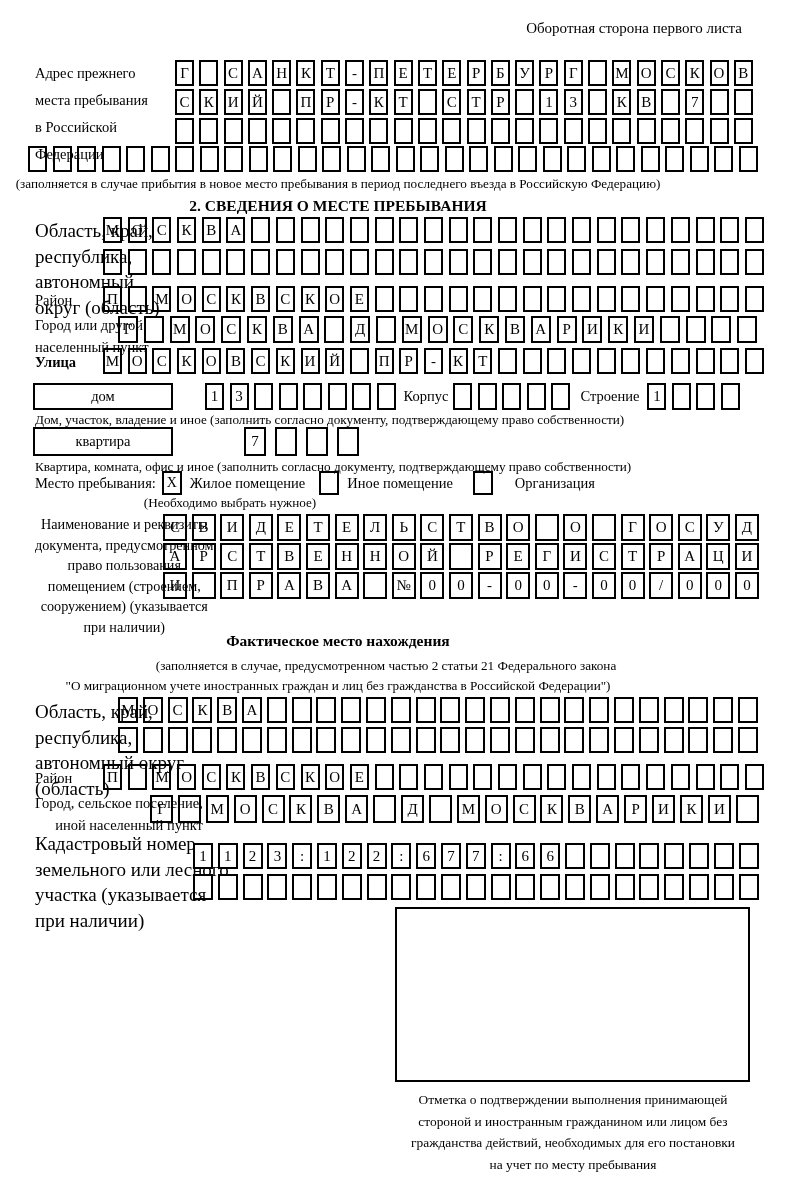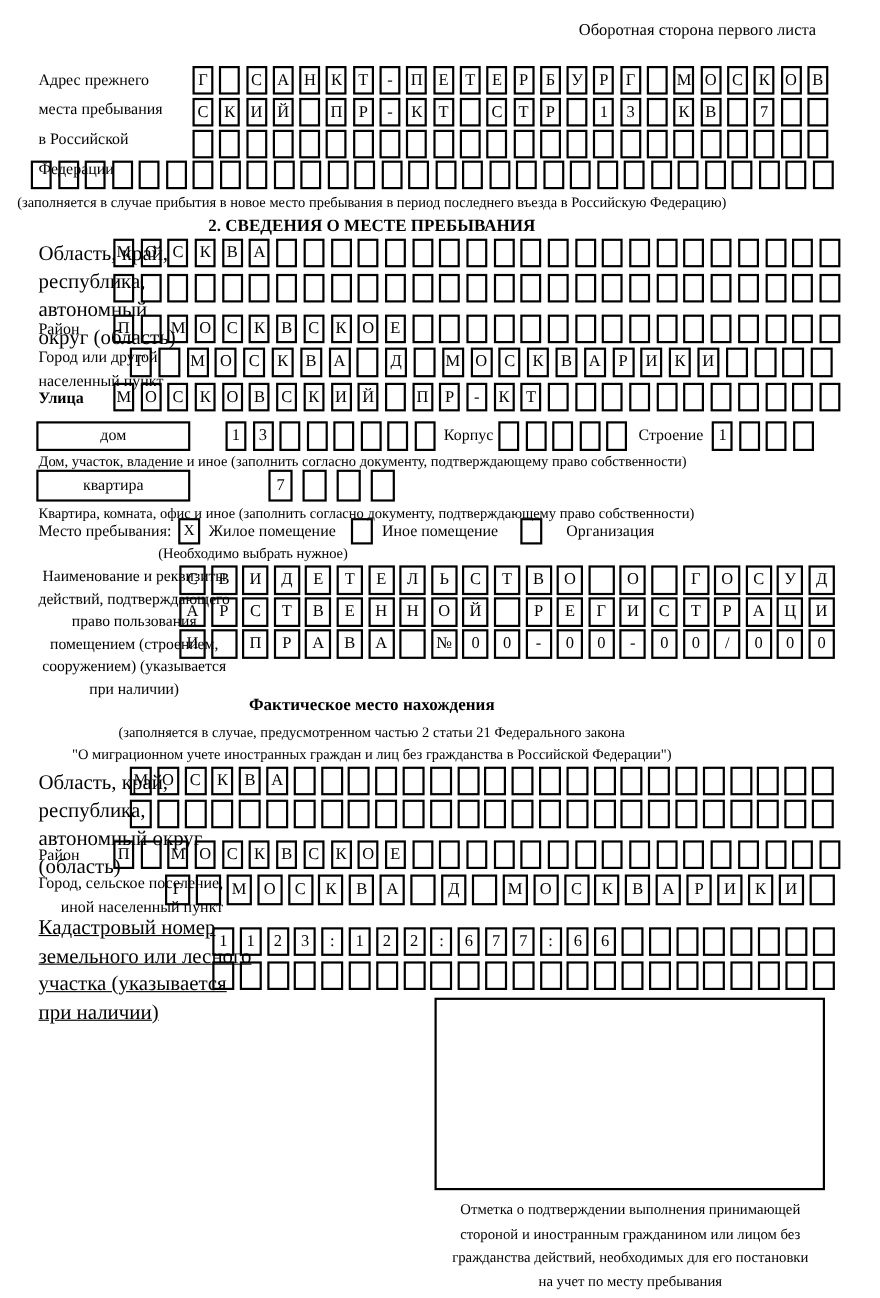--- a/index.html
+++ b/index.html
@@ -358,21 +358,21 @@
     <div style="margin-left:8px;">Жилое помещение</div>
     <div class="chk" style="margin-left:14px;"></div>
     <div style="margin-left:8px;">Иное помещение</div>
     <div class="chk" style="margin-left:20px;"></div>
     <div style="margin-left:22px;">Организация</div>
   </div>
   <div class="abs note" style="left:120px;top:495px;width:220px;text-align:center;">(Необходимо выбрать нужное)</div>
 
   <div class="abs lbl4" style="left:35px;top:514px;text-align:center;">
     <div>Наименование и реквизиты</div>
-    <div>действий, подтверждающего</div>
+    <div>документа, предусмотренном</div>
     <div>право пользования</div>
     <div>помещением (строением,</div>
     <div>сооружением) (указывается</div>
     <div>при наличии)</div>
   </div>
   <div class="boxrow" style="left:163px;top:514px;--cw:24px;--ch:27px;gap:4.6px;">
       <span class="cell">С</span>
       <span class="cell">В</span>
       <span class="cell">И</span>
       <span class="cell">Д</span>
@@ -435,21 +435,21 @@
       <span class="cell">-</span>
       <span class="cell">0</span>
       <span class="cell">0</span>
       <span class="cell">/</span>
       <span class="cell">0</span>
       <span class="cell">0</span>
       <span class="cell">0</span>
     </div>
 
   <div class="abs title center" style="top:632px;">Фактическое место нахождения</div>
-  <div class="abs note center" style="top:658px;">(заполняется в случае, предусмотренном частью 2 статьи 21 Федерального закона</div>
+  <div class="abs note center" style="top:658px;margin-left:48px;">(заполняется в случае, предусмотренном частью 2 статьи 21 Федерального закона</div>
   <div class="abs note center" style="top:678px;">"О миграционном учете иностранных граждан и лиц без гражданства в Российской Федерации")</div>
 
   <div class="abs lbl2" style="left:35px;top:699px;">
     <div>Область, край,</div>
     <div>республика,</div>
     <div>автономный округ</div>
     <div>(область)</div>
   </div>
   <div class="boxrow" style="left:118px;top:697px;--cw:20px;gap:4.8px;">
       <span class="cell">М</span>
@@ -561,21 +561,21 @@
       <span class="cell">К</span>
       <span class="cell">В</span>
       <span class="cell">А</span>
       <span class="cell">Р</span>
       <span class="cell">И</span>
       <span class="cell">К</span>
       <span class="cell">И</span>
       <span class="cell"></span>
     </div>
 
-  <div class="abs lbl2" style="left:35px;top:831px;text-decoration:underline;">
+  <div class="abs lbl2" style="left:35px;top:831px;">
     <div>Кадастровый номер</div>
     <div>земельного или лесного</div>
     <div>участка (указывается</div>
     <div>при наличии)</div>
   </div>
   <div class="boxrow" style="left:193px;top:843px;--cw:20px;gap:4.8px;">
       <span class="cell">1</span>
       <span class="cell">1</span>
       <span class="cell">2</span>
       <span class="cell">3</span>

